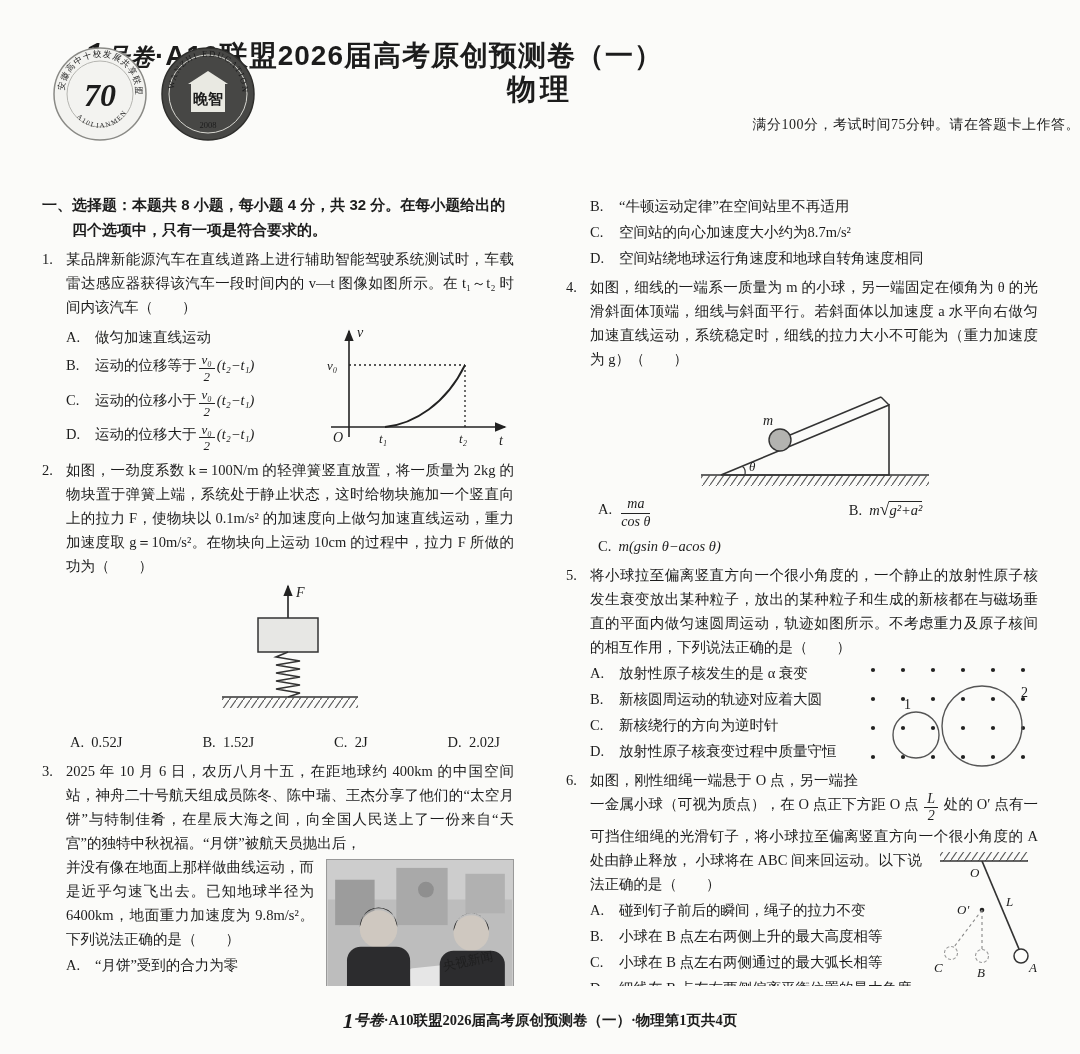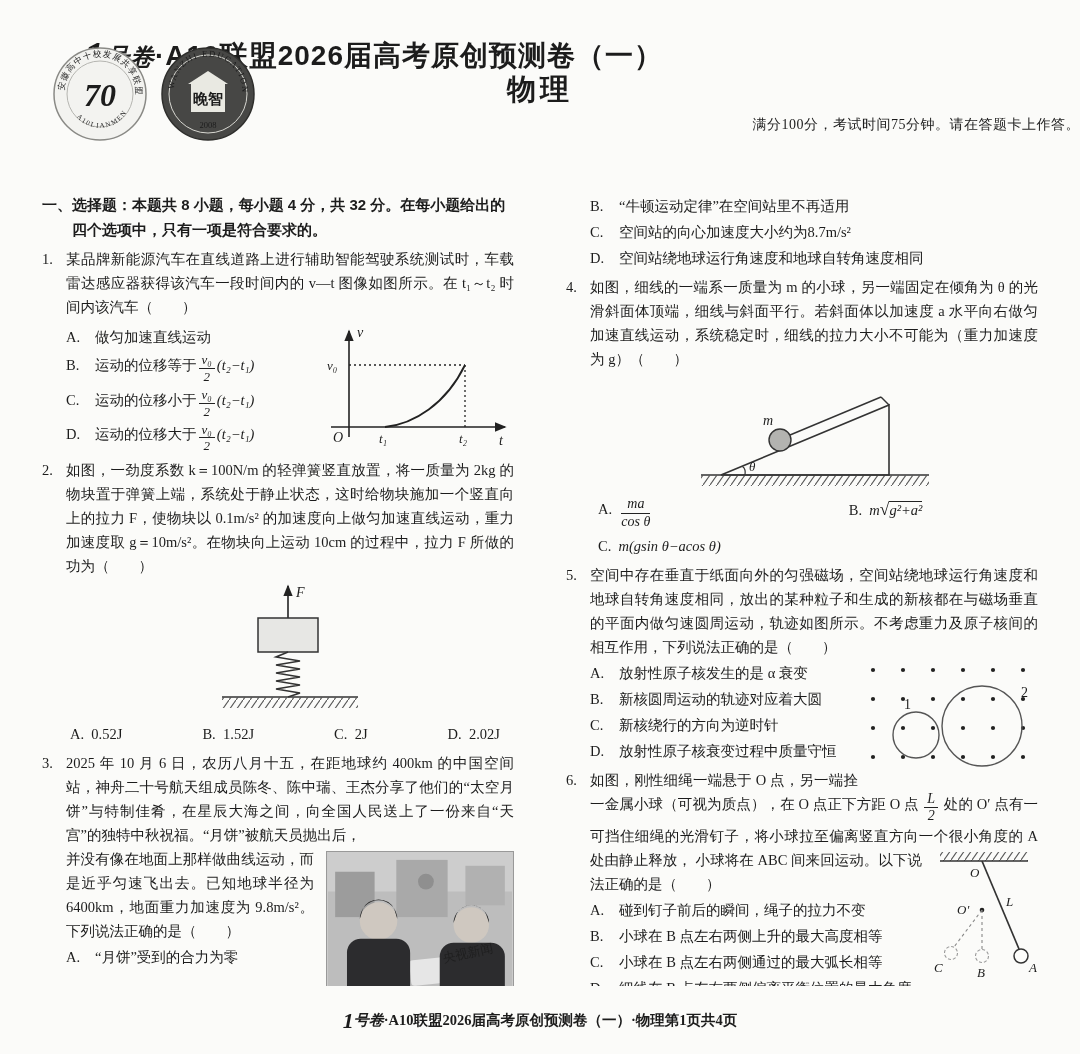--- a/index.html
+++ b/index.html
@@ -39,21 +39,21 @@
   .frac .fnum { display:block; border-bottom:1px solid #222; padding:0 3px 1px; }
   .frac .fden { display:block; padding-top:1px; }
   .rt { font-size:1.2em; font-style:normal; }
   .rad { border-top:1.4px solid #222; font-style:italic; }
 
   .q1-row { display:flex; margin-top:2px; }
   .q1-opts { flex:1; }
   .q1-opts .opt { margin-top:4px; }
 
   .q2-fig { display:block; margin:2px auto 0; }
-  .q2-optrow { display:flex; justify-content:space-between; padding:0 14px 0 4px; margin-top:6px; }
+  .q2-optrow { display:flex; justify-content:space-between; padding:0 14px 0 4px; margin-top:14px; }
 
   .photo { float:right; margin:4px 0 4px 12px; border:1px solid #999; }
 
   .q4-opts { display:grid; grid-template-columns:57% 43%; row-gap:4px; margin-top:4px; padding-left:8px; }
 
   .fig-float { float:right; margin:2px 0 2px 8px; }
 
   svg text { font-family:"Liberation Serif","DejaVu Serif",serif; fill:#1c1c1c; }
   .it { font-style:italic; }
 
@@ -251,21 +251,21 @@
         </svg>
         <div class="q4-opts">
           <span><span>A.</span>&nbsp;&nbsp;<span class="frac" style="font-size:14px"><span class="fnum">ma</span><span class="fden">cos θ</span></span></span>
           <span><span>B.</span>&nbsp;&nbsp;<span class="math">m</span><span class="rt">√</span><span class="rad">g²+a²</span></span>
           <span><span>C.</span>&nbsp;&nbsp;<span class="math">m(gsin θ−acos θ)</span></span>
         </div>
       </div>
 
       <div class="q">
         <span class="qnum">5.</span>
-        <div class="qtext">空间中存在垂直于纸面向外的匀强磁场，空间站绕地球运行角速度和地球自转角速度相同，放出的某种粒子和生成的新核都在与磁场垂直的平面内做匀速圆周运动，轨迹如图所示。不考虑重力及原子核间的相互作用，下列说法正确的是（　　）</div>
+        <div class="qtext">将小球拉至偏离竖直方向一个很小角度的，一个静止的放射性原子核发生衰变放出某种粒子，放出的某种粒子和生成的新核都在与磁场垂直的平面内做匀速圆周运动，轨迹如图所示。不考虑重力及原子核间的相互作用，下列说法正确的是（　　）</div>
         <div>
 
           <svg class="fig-float" width="172" height="118" viewBox="0 0 172 118">
             <rect x="0" y="2" width="172" height="114" fill="url(#dots)"></rect>
             <circle cx="50" cy="72" r="23" fill="none" stroke="#555" stroke-width="1.4"></circle>
             <circle cx="116" cy="63" r="40" fill="none" stroke="#555" stroke-width="1.4"></circle>
             <text x="38" y="46" font-size="14">1</text>
             <text x="155" y="34" font-size="14">2</text>
           </svg>
           <div class="opt">

